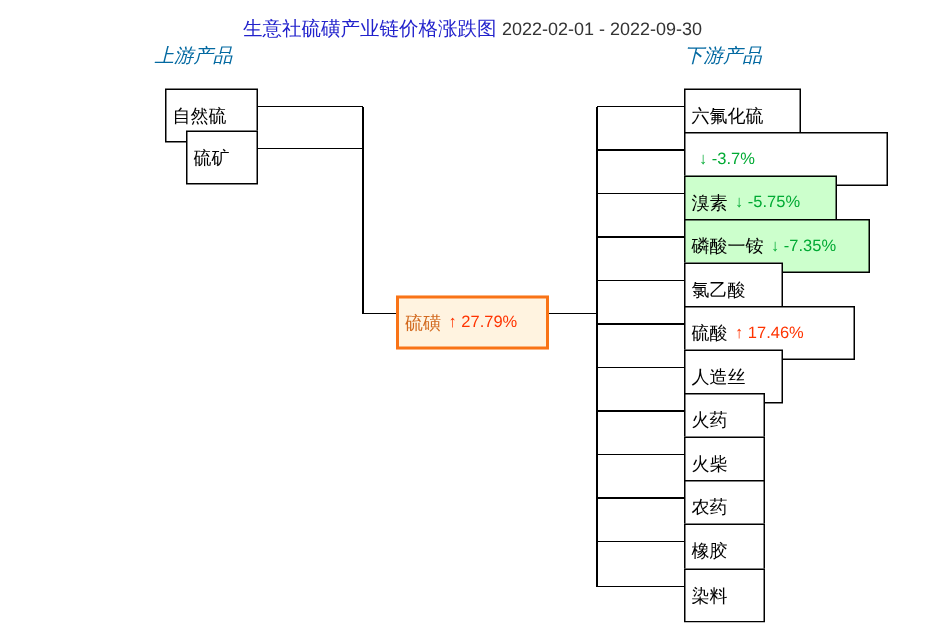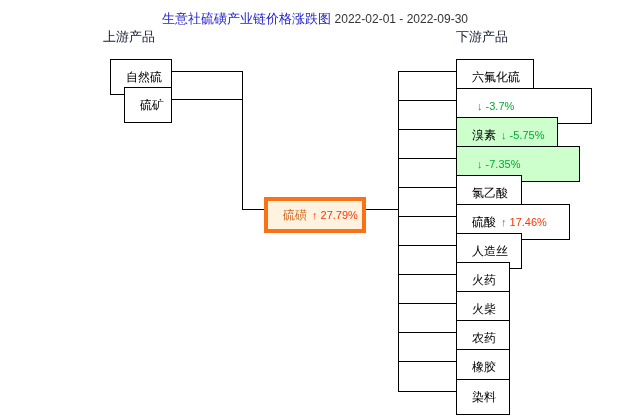--- a/index.html
+++ b/index.html
@@ -31,49 +31,50 @@
     font-family: "Liberation Sans", sans-serif;
     white-space: nowrap;
   }
   .title .daterange {
     color: #333333;
     font-size: 12px;
   }
   .col-header {
     position: absolute;
     font-size: 13px;
-    color: #0f172a;
+    color: #0369a1;
     white-space: nowrap;
+    font-style: italic;
   }
   .node {
     position: absolute;
     box-sizing: border-box;
     border: 1px solid #000000;
     background: #ffffff;
     font-size: 12px;
     color: #000000;
     line-height: 22px;
     height: 36px;
-    padding: 0 15px;
+    padding: 0 4px;
     white-space: nowrap;
     display: flex;
     align-items: center;
   }
   .node .nm {
     display: inline-block;
   }
   .node .chg {
     display: inline-block;
     margin-left: 5px;
     font-size: 11px;
   }
   .chg.up { color: #ff3300; }
   .chg.down { color: #00aa33; }
   .node.hl {
-    border: 4px solid #f97316;
+    border: 2px solid #f97316;
     background: #fff3e0;
   }
   .node.hl .nm { color: #d2691e; }
   .node.green {
     background: #ccffcc;
   }
   svg line, svg path {
     stroke: #000000;
     stroke-width: 1;
     shape-rendering: crispEdges;
@@ -133,20 +134,21 @@
   <span class="nm">六氟化硫</span>
 </div>
 <div class="node" style="left:456px; top:88px; width:136px;">
   <span class="chg down">↓ -3.7%</span>
 </div>
 <div class="node green" style="left:456px; top:117px; width:102px;">
   <span class="nm">溴素</span>
   <span class="chg down">↓ -5.75%</span>
 </div>
 <div class="node green" style="left:456px; top:146px; width:124px;">
+  <span class="nm">磷酸一铵</span>
   <span class="chg down">↓ -7.35%</span>
 </div>
 <div class="node" style="left:456px; top:175px; width:66px;">
   <span class="nm">氯乙酸</span>
 </div>
 <div class="node" style="left:456px; top:204px; width:114px;">
   <span class="nm">硫酸</span>
   <span class="chg up">↑ 17.46%</span>
 </div>
 <div class="node" style="left:456px; top:233px; width:66px;">

